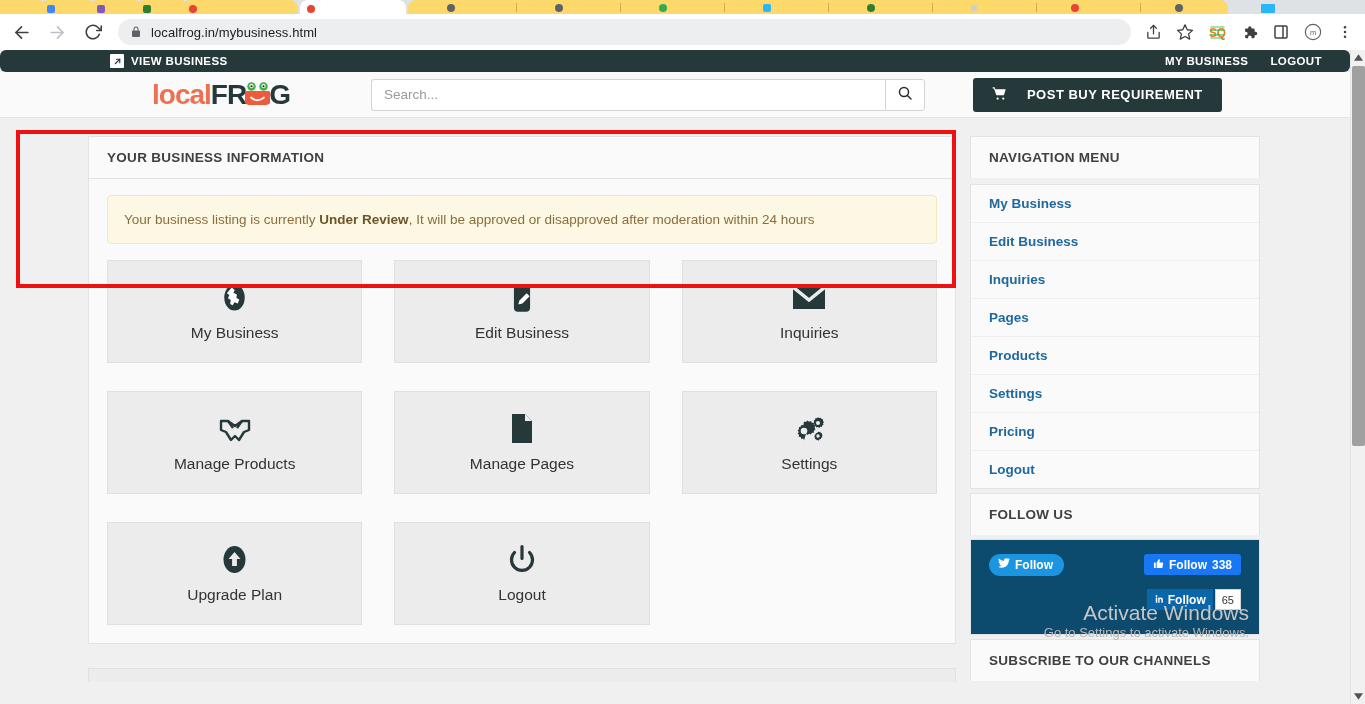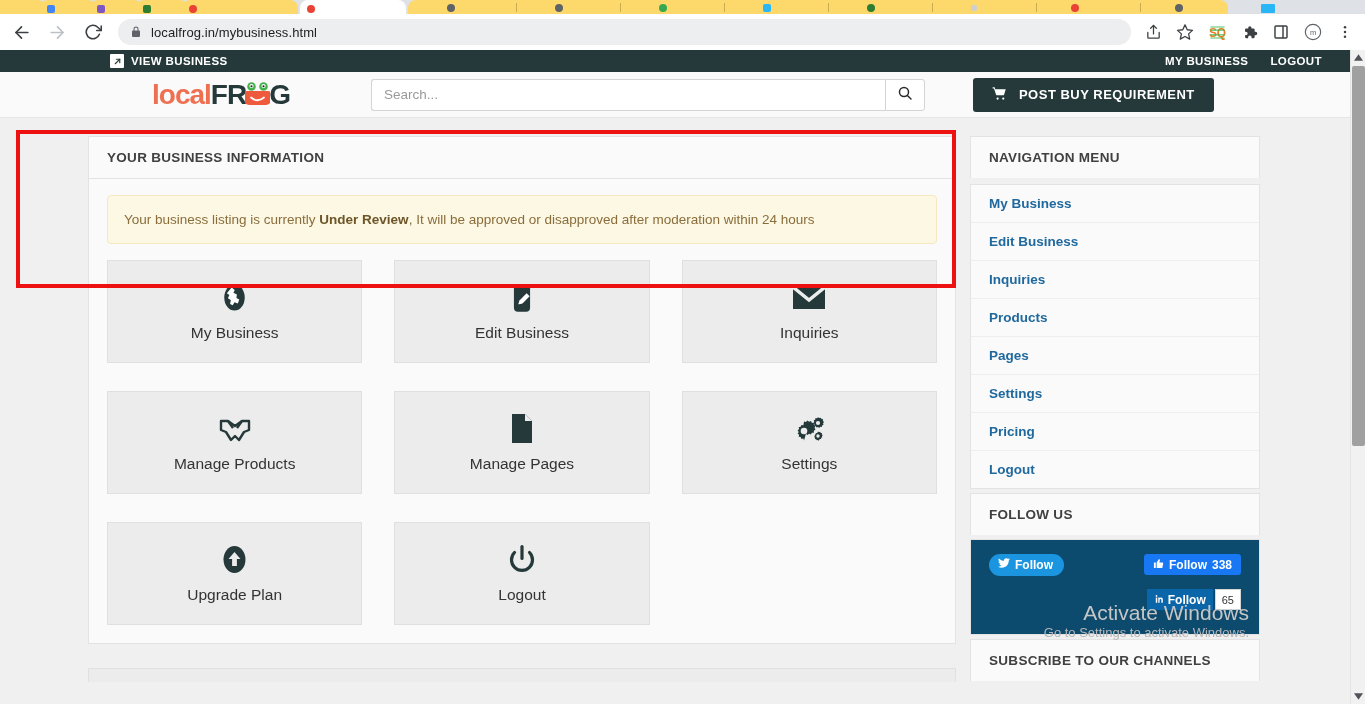--- a/index.html
+++ b/index.html
@@ -60,21 +60,21 @@
   
   .page-viewport {
     position: absolute; top: 50px; left: 0; width: 1350px; height: 654px;
     background: #f0f0f0; overflow: hidden;
   }
 
   
   .site-topbar {
     height: 22px; background: #25393a; color: #fff;
     display: flex; align-items: center;
-    font-size: 11.5px; font-weight: 700; letter-spacing: .4px;
+    font-size: 11.5px; font-weight: 700; letter-spacing: .4px; border-radius: 6px;
   }
   .view-business {
     display: flex; align-items: center; gap: 7px; margin-left: 110px;
     color: #ffffff;
   }
   .vb-box {
     width: 14px; height: 14px; background: #fff; color: #25393a;
     display: flex; align-items: center; justify-content: center;
     font-size: 10px; border-radius: 1px;
   }
@@ -107,21 +107,21 @@
   }
   .search-input::placeholder { color: #9a9a9a; }
   .search-btn {
     width: 40px; height: 32px; background: #fff; border: 1px solid #d4d4d4;
     border-radius: 0 3px 3px 0; display: flex; align-items: center;
     justify-content: center; color: #2b2b2b; cursor: pointer;
   }
   .post-btn {
     margin-left: 48px; height: 34px; background: #25393a; color: #fff;
     border: none; border-radius: 3px; padding: 0 19px;
-    display: flex; align-items: center; gap: 12px;
+    display: flex; align-items: center; gap: 20px;
     font-size: 13px; font-weight: 700; letter-spacing: .5px; cursor: pointer;
     font-family: "Liberation Sans", sans-serif;
   }
 
   
   .content {
     display: flex; gap: 14px; padding: 18px 28px 0 88px;
     height: calc(100% - 80px); align-items: flex-start;
   }
   .main-col { width: 868px; flex: 0 0 auto; }
@@ -509,22 +509,22 @@
 
     <div class="side-col">
       <div class="panel" style="border-bottom:none;">
         <div class="panel-head" style="border-bottom:none;">NAVIGATION MENU</div>
       </div>
       <div style="height:6px;"></div>
       <div class="nav-list" style="border-top:1px solid #e3e3e3;">
         <div class="nav-item"><span>My Business</span></div>
         <div class="nav-item"><span>Edit Business</span></div>
         <div class="nav-item"><span>Inquiries</span></div>
+        <div class="nav-item"><span>Pages</span></div>
         <div class="nav-item"><span>Products</span></div>
-        <div class="nav-item"><span>Pages</span></div>
         <div class="nav-item"><span>Settings</span></div>
         <div class="nav-item"><span>Pricing</span></div>
         <div class="nav-item"><span>Logout</span></div>
       </div>
 
       <div style="height:4px;"></div>
       <div class="panel" style="border-bottom:none;">
         <div class="panel-head" style="border-bottom:none;">FOLLOW US</div>
       </div>
       <div style="height:4px;"></div>

